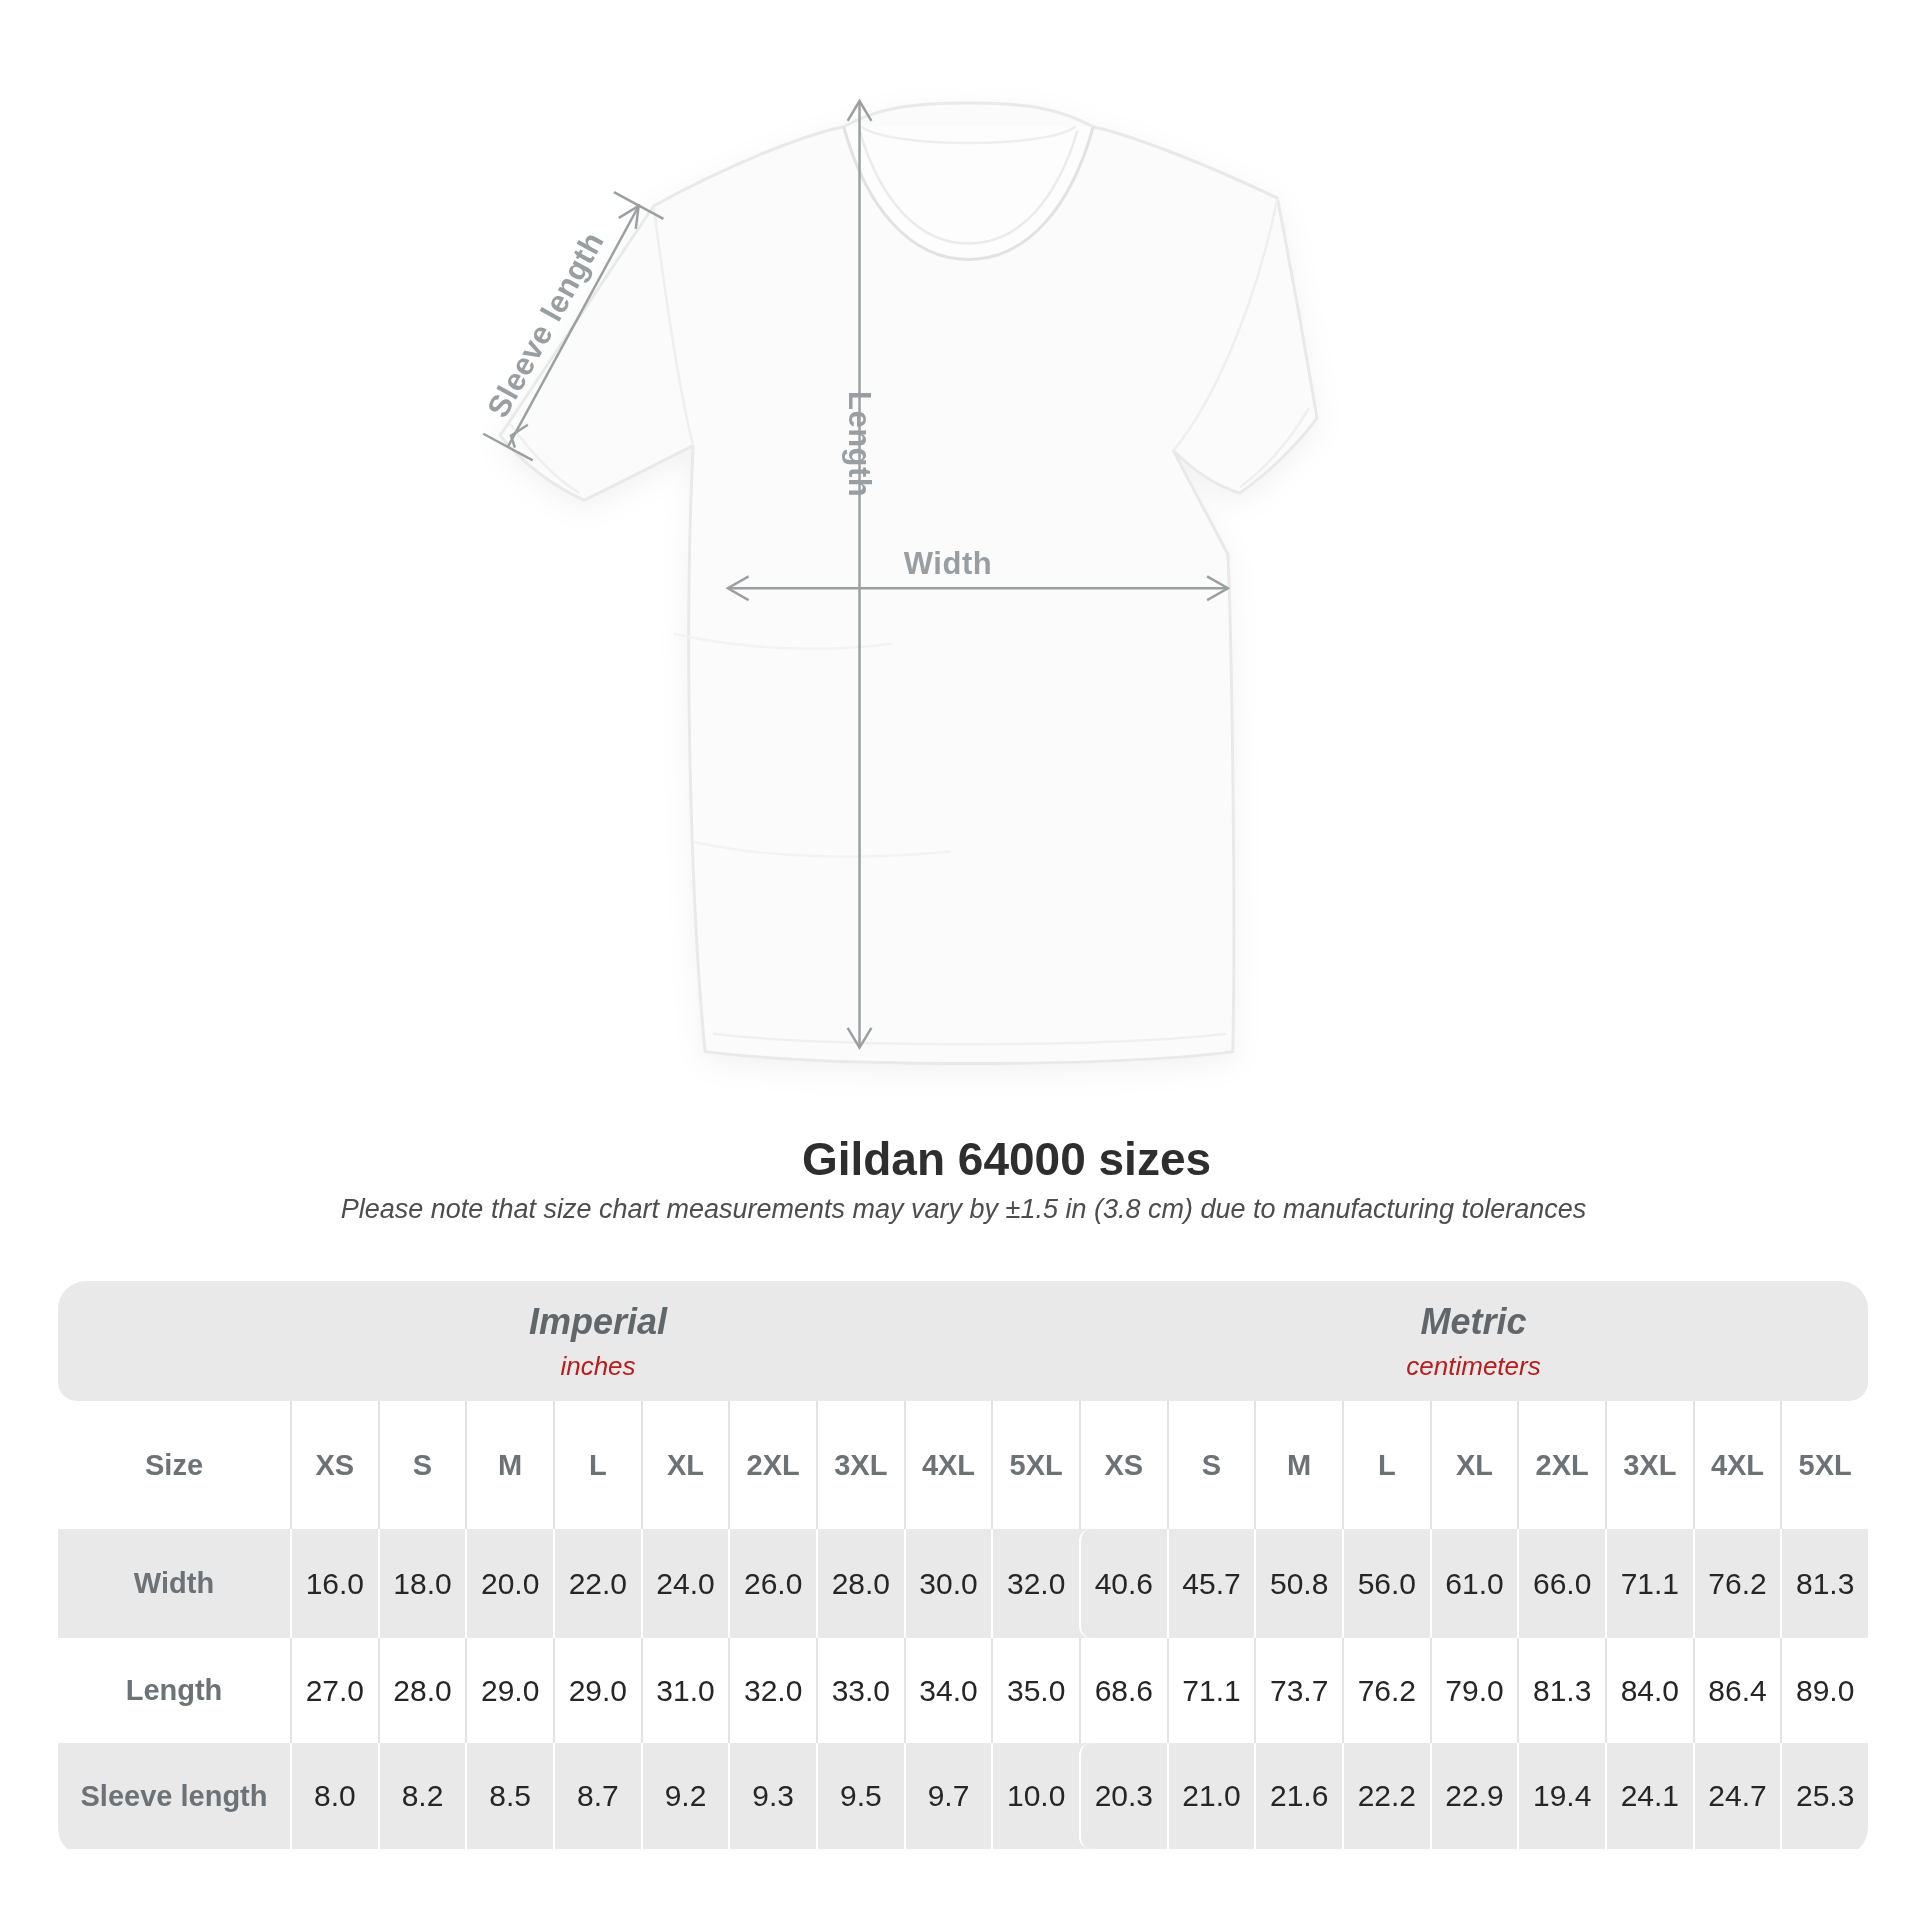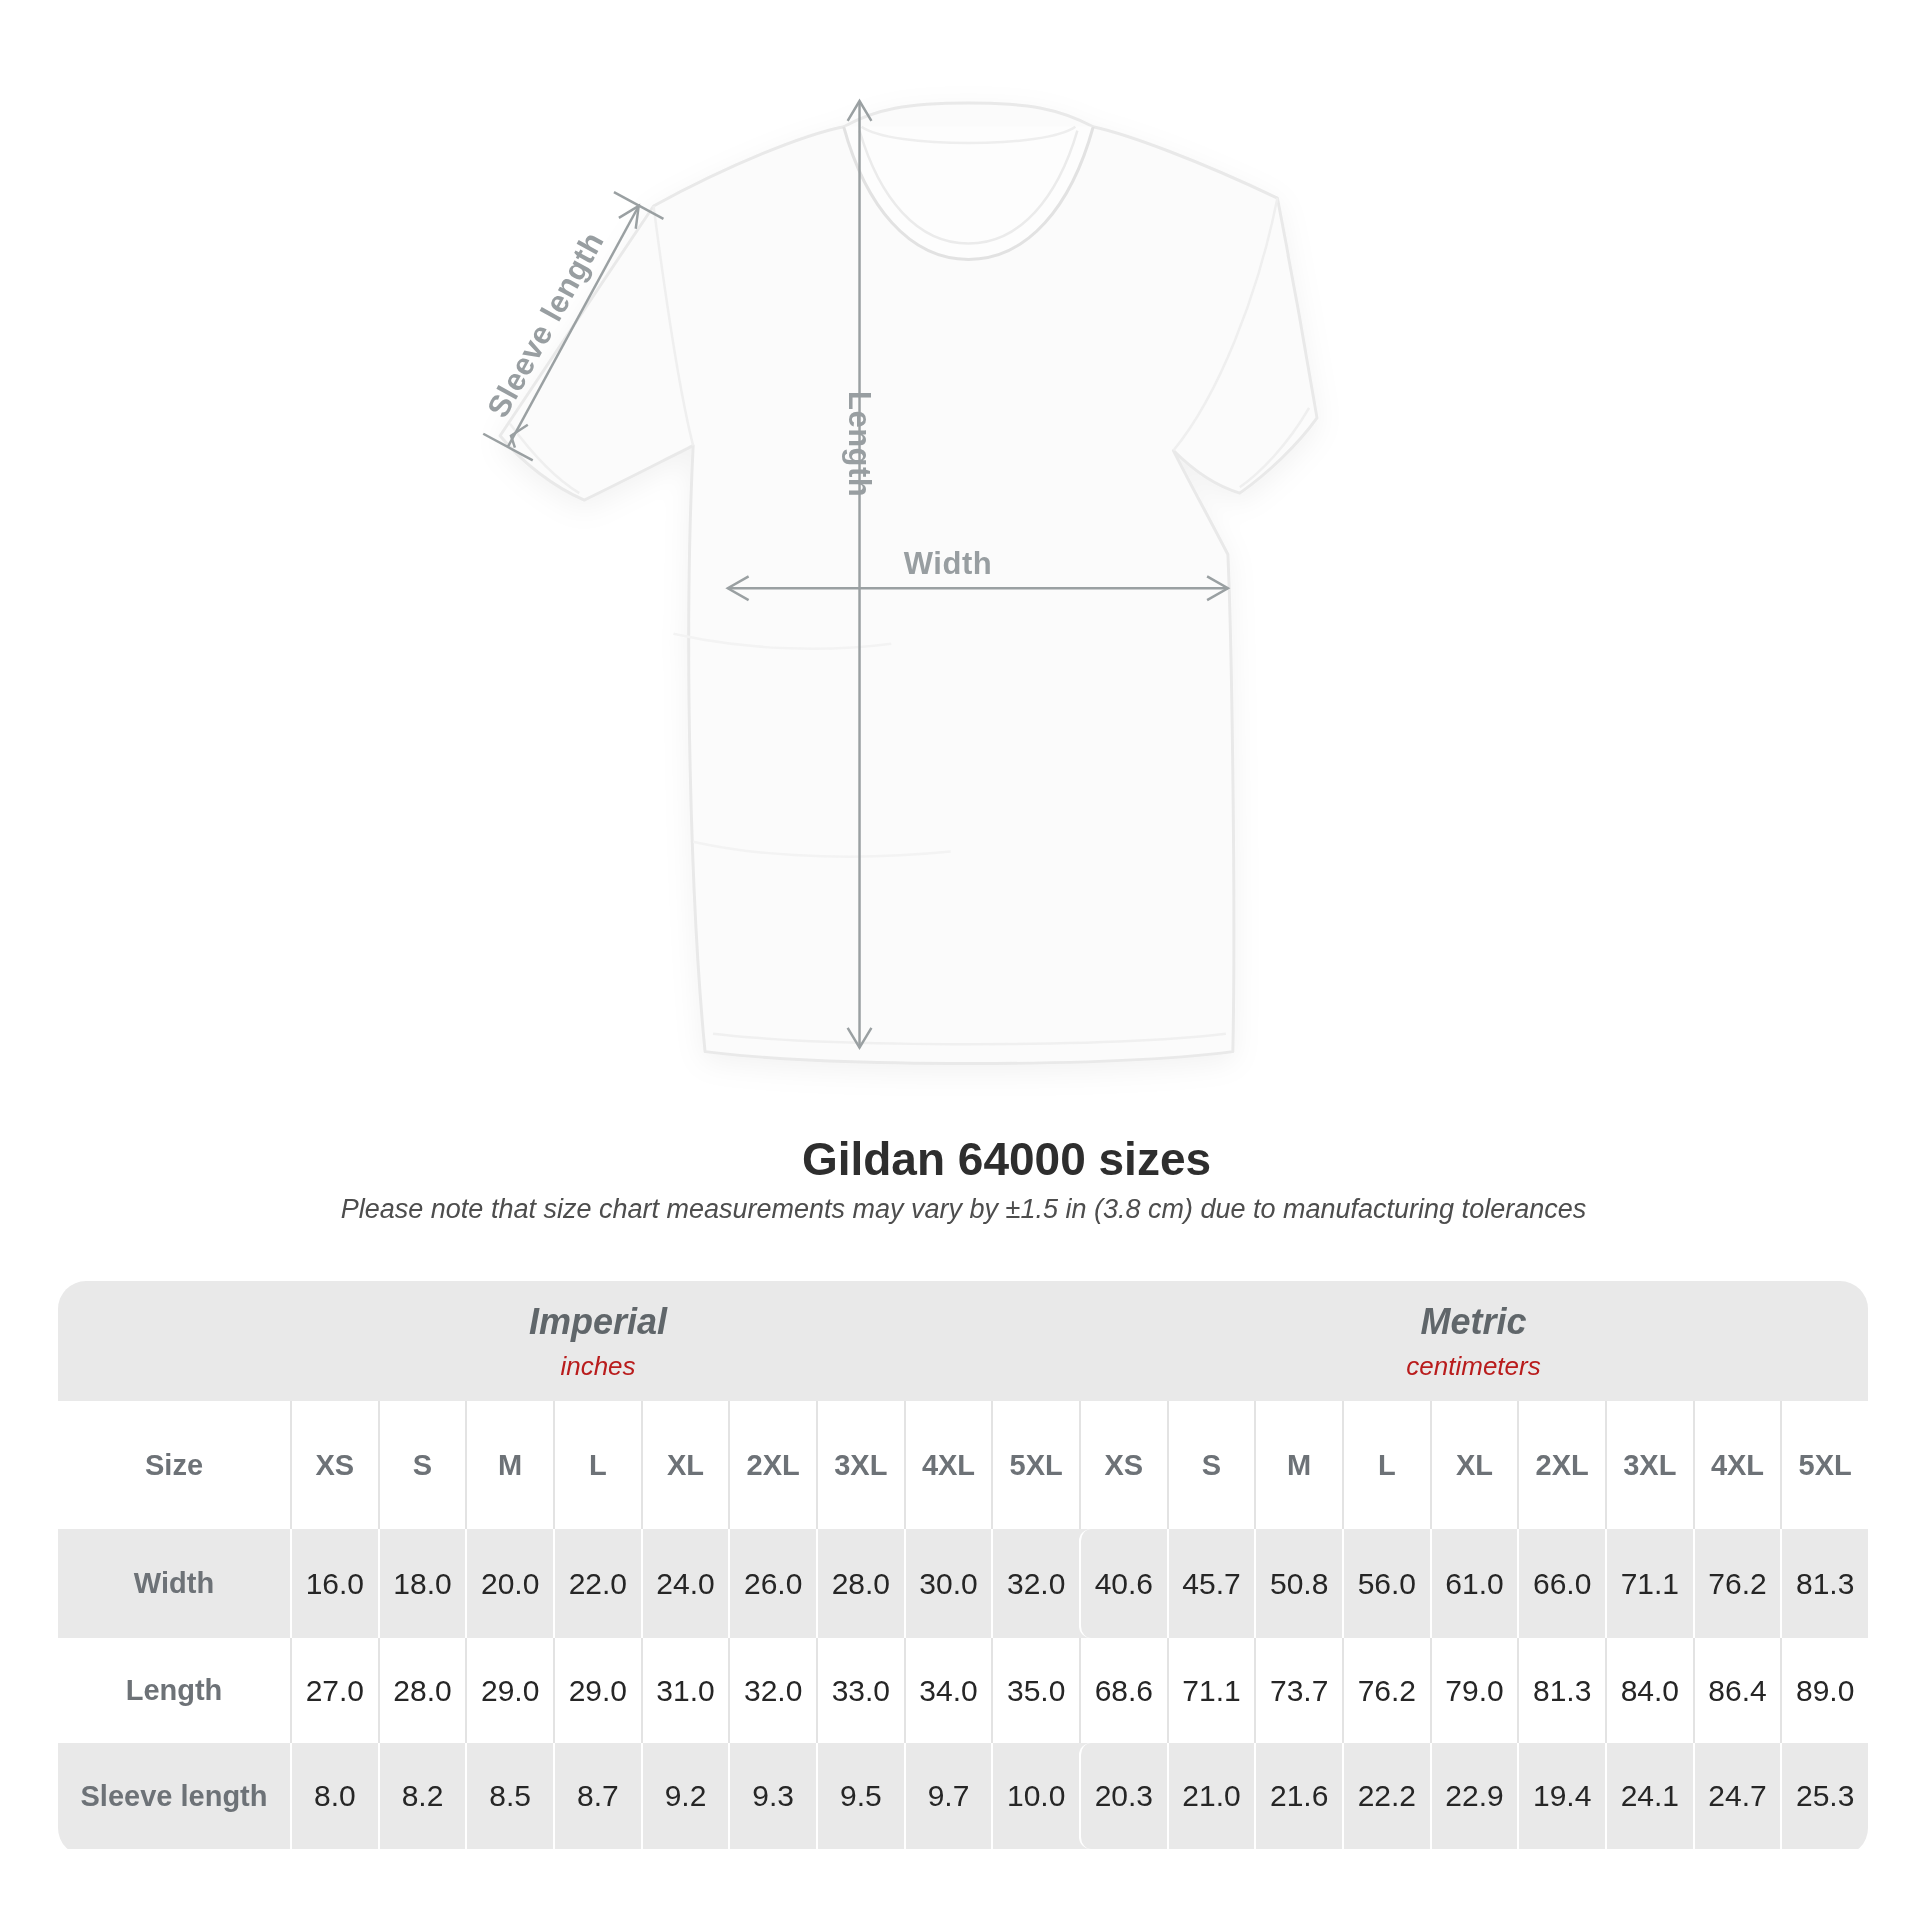--- a/index.html
+++ b/index.html
@@ -13,21 +13,21 @@
   .label-sleeve{left:546px;top:325px;transform:translate(-50%,-50%) rotate(-61deg);}
   
   .chart-title{position:absolute;left:0;top:1132px;width:100%;text-align:center;
                font-size:46px;font-weight:bold;color:#2e2e2e;padding-left:43px;}
   .chart-subtitle{position:absolute;left:0;top:1194px;width:100%;text-align:center;
                   font-style:italic;font-size:27px;color:#4d4d4d;}
   
   .size-table{position:absolute;left:58px;top:1281px;width:1810px;height:575px;
               border-radius:28px;overflow:hidden;}
   .t-row{display:grid;grid-template-columns:232px repeat(18,1fr);align-items:center;}
-  .grp-row{height:120px;background:#e9e9e9;}
+  .grp-row{height:120px;background:#e9e9e9;border-radius:19px;}
   .hdr-row{height:128px;background:#ffffff;}
   .data-row{height:109px;}
   .row-len{height:105px;background:#ffffff;}
   .row-wid,.row-slv{background:#e9e9e9;}
   .row-slv{height:106px;}
   .cell{height:100%;display:flex;align-items:center;justify-content:center;}
   .hdr-row .cell + .cell{border-left:2px solid #e3e3e3;}
   .row-len .cell + .cell{border-left:2px solid #e3e3e3;}
   .row-wid .cell + .cell,.row-slv .cell + .cell{border-left:2px solid #ffffff;}
   .hdr-row .metric-start,.row-len .metric-start{border-left-width:5px;}

